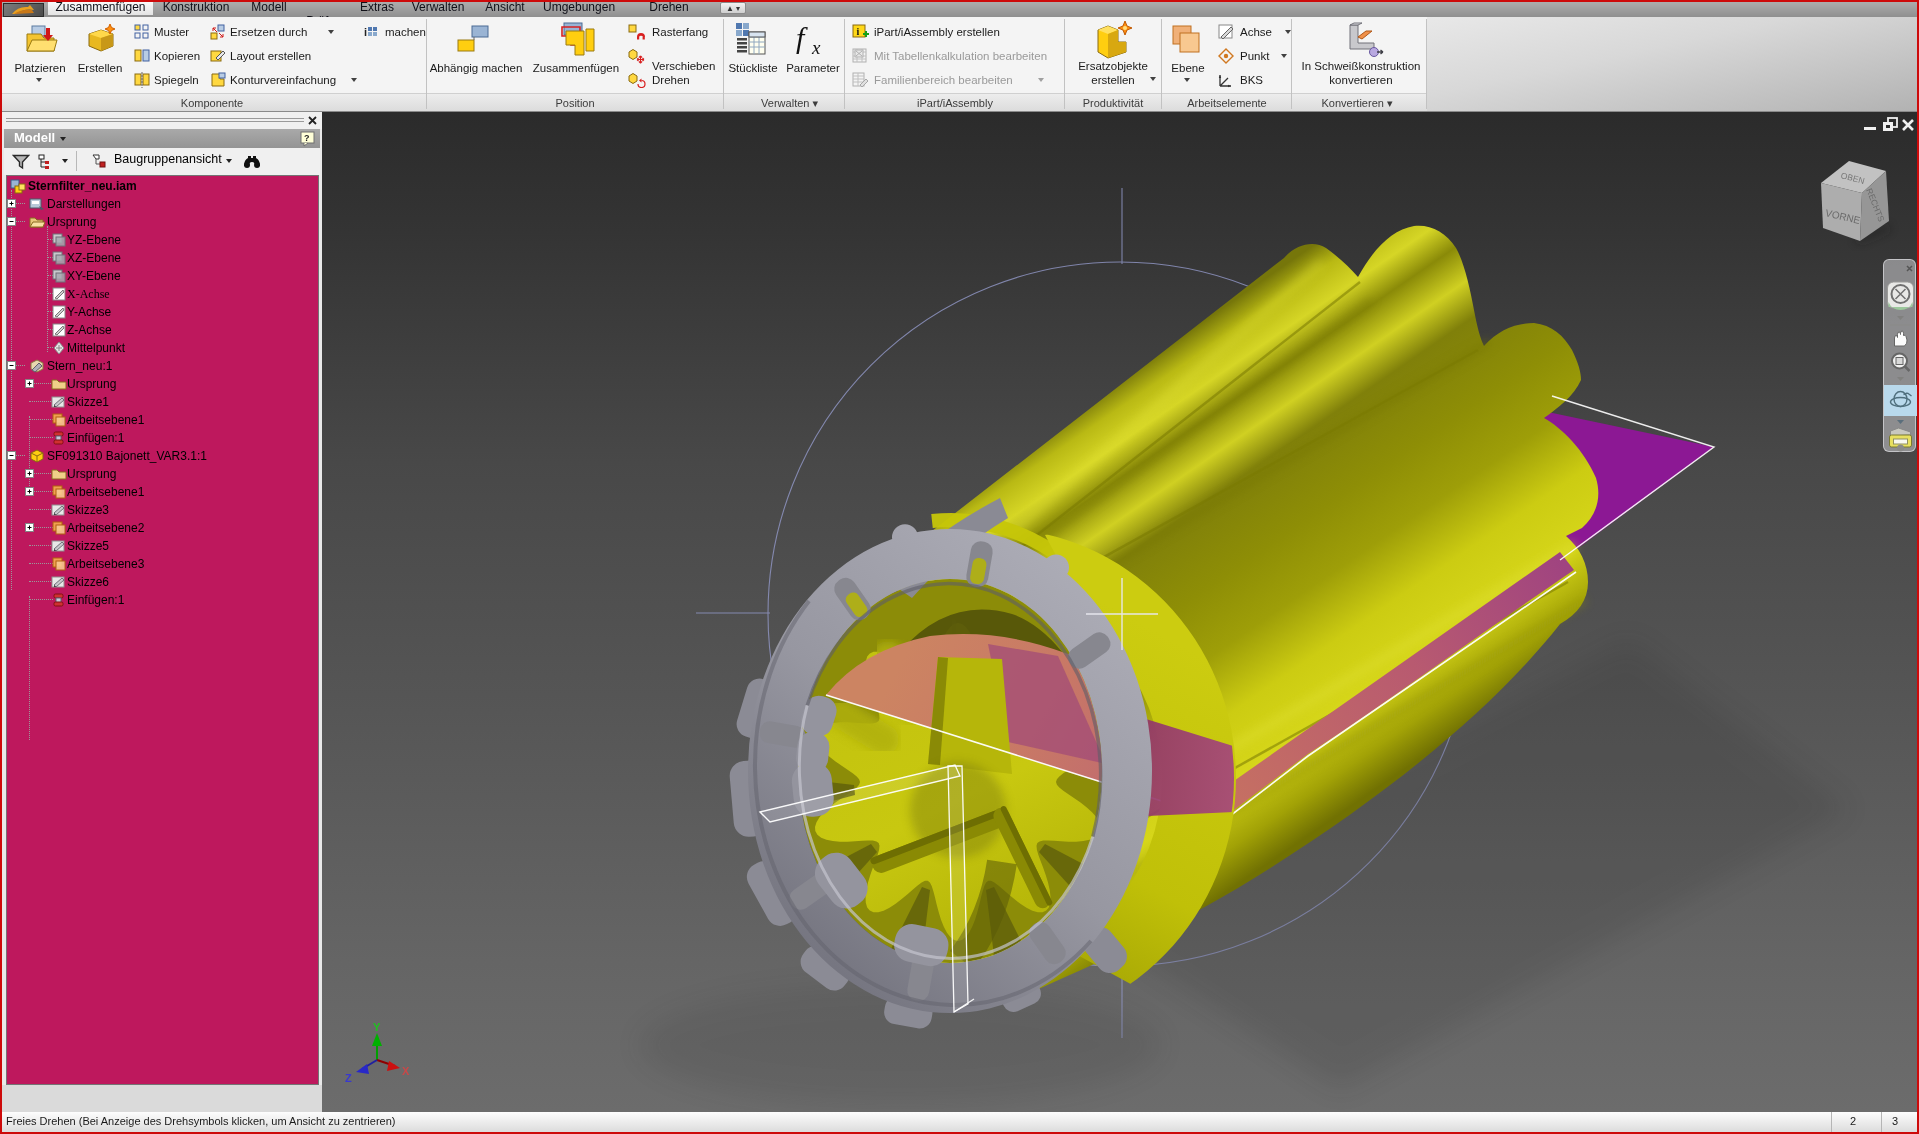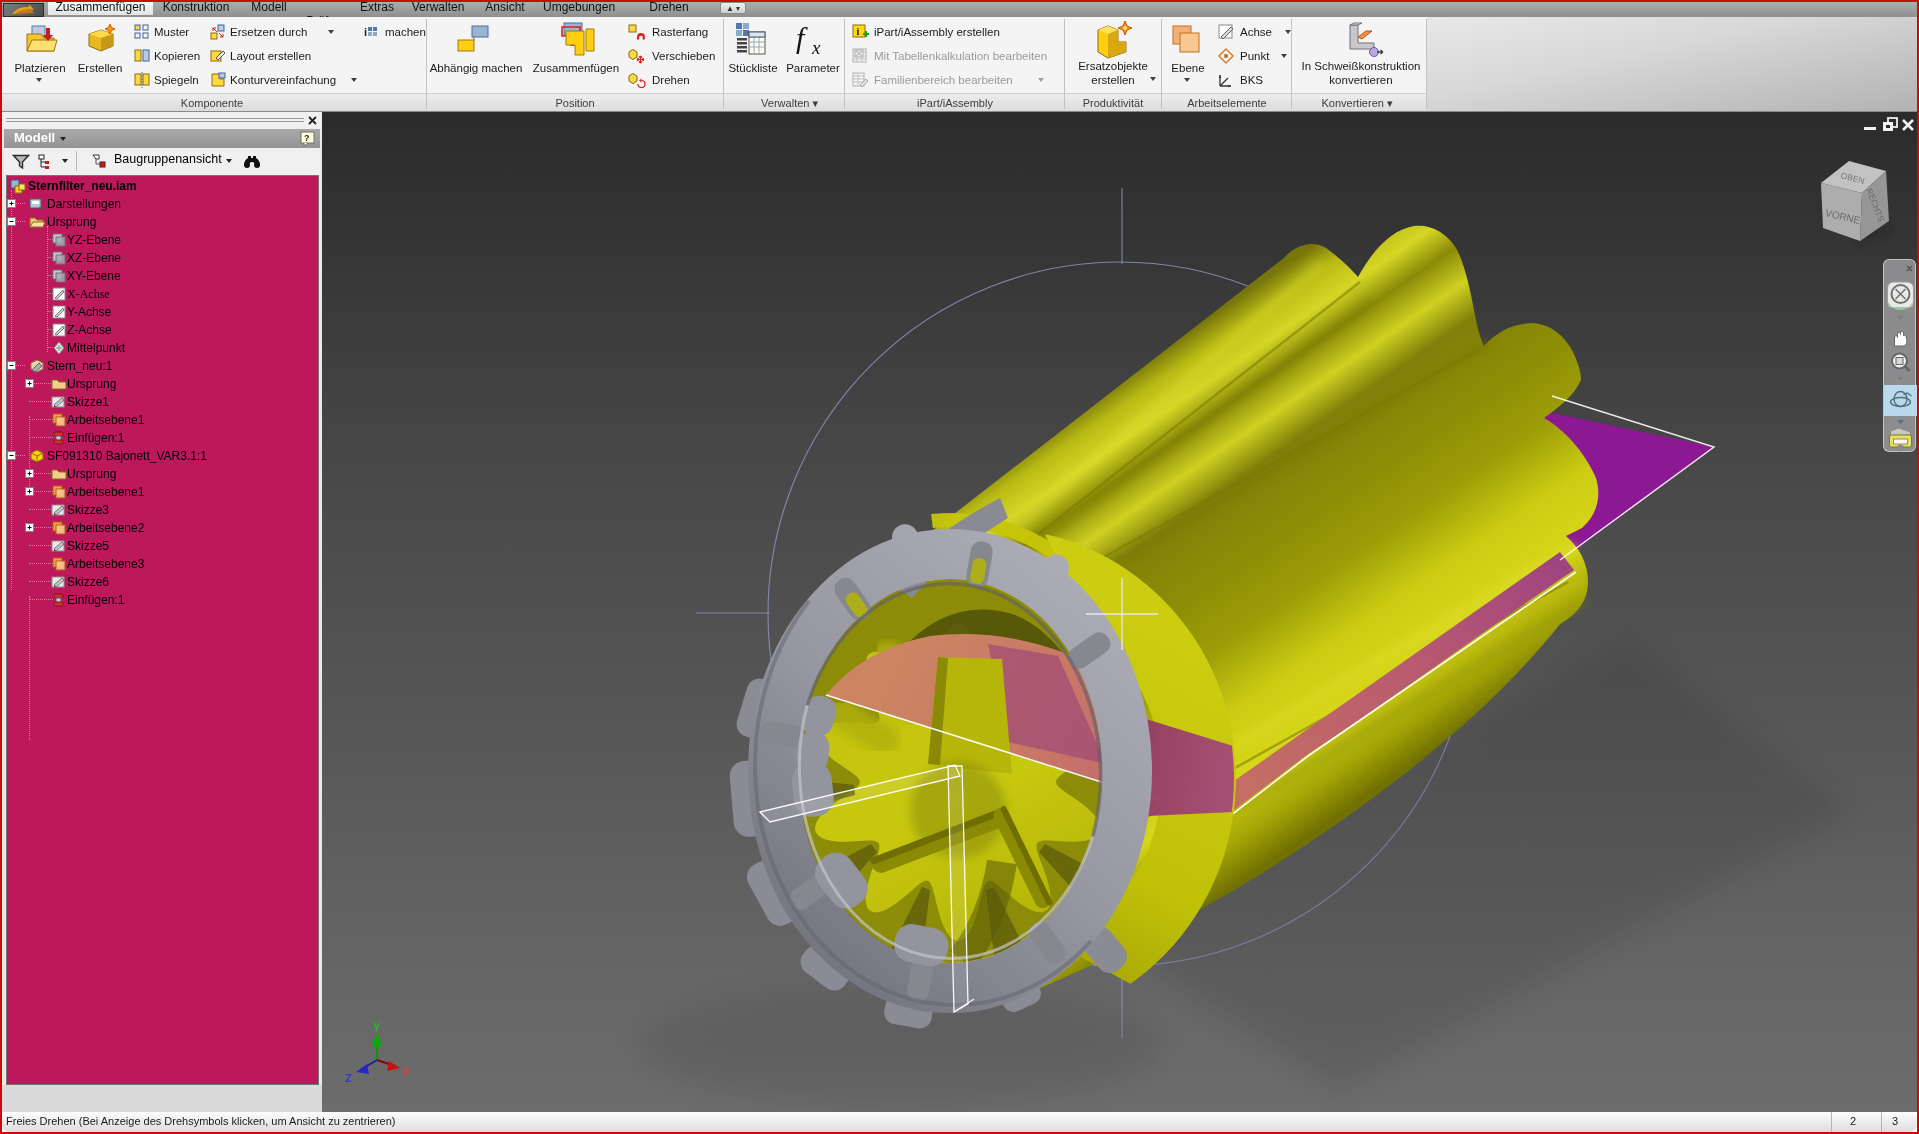--- a/index.html
+++ b/index.html
@@ -36,21 +36,21 @@
 #winbtns{left:1838px;top:114px;width:78px;height:20px;color:#e6e6e6;}
 
 #panel{left:2px;top:112px;width:320px;height:1000px;background:#e9e9e9;}
 #grip{position:absolute;left:0;top:0;width:320px;height:17px;background:#f0f0f0;}
 #phead{position:absolute;left:2px;top:17px;width:316px;height:19px;background:linear-gradient(#a9a9a9,#949494);}
 #ptool{position:absolute;left:2px;top:36px;width:316px;height:27px;background:#f0f0f0;}
 #tree{position:absolute;left:4px;top:63px;width:313px;height:910px;background:#be185d;border:1px solid #747474;overflow:hidden;}
 #pfoot{position:absolute;left:0px;top:973px;width:320px;height:27px;background:#dadada;}
 .trow{position:absolute;left:0;height:18px;font-size:12px;color:#000;white-space:nowrap;line-height:18px;}
 
-#status{left:2px;top:1112px;width:1915px;height:20px;background:linear-gradient(#fdfdfd,#dcdcdc);font-size:11px;color:#1a1a1a;border-radius:8px;}
+#status{left:2px;top:1112px;width:1915px;height:20px;background:linear-gradient(#fdfdfd,#dcdcdc);font-size:11px;color:#1a1a1a;}
 </style>
 </head>
 <body>
 <div id="page">
   <div id="redb" class="abs"></div>
 
   <div id="tabbar" class="abs"></div>
   <div id="appbtn" class="abs">
       <svg width="39" height="12">
         <path d="M8 10 Q14 2 24 3 L26 1 L30 6 Q20 4 12 10 Z" fill="#e8a020"></path>
@@ -171,21 +171,21 @@
         <rect x="1" y="1" width="7" height="7" fill="#ffd840" stroke="#8a6a10"></rect>
         <path d="M9 13 A4 4 0 0 1 17 13 L15 13 A2.2 2.2 0 0 0 11 13 Z" fill="#d82020"></path>
         <rect x="9" y="13" width="2.2" height="2.5" fill="#d82020"></rect>
         <rect x="14.6" y="13" width="2.2" height="2.5" fill="#d82020"></rect>
       </svg>
     <div class="btxt" style="left:650px;top:9px;">Rasterfang</div>
     <svg class="abs" style="left:626px;top:31px;" width="18" height="16">
         <path d="M1 4 L5 1.5 L9 4 L9 9 L5 11.5 L1 9 Z" fill="#ffd840" stroke="#8a6a10"></path>
         <path d="M12.5 8 L12.5 15 M9 11.5 L16 11.5 M12.5 8 L11 9.5 M12.5 8 L14 9.5 M12.5 15 L11 13.5 M12.5 15 L14 13.5 M9 11.5 L10.5 10 M9 11.5 L10.5 13 M16 11.5 L14.5 10 M16 11.5 L14.5 13" stroke="#d82020" stroke-width="1.1" fill="none"></path>
       </svg>
-    <div class="btxt" style="left:650px;top:33px;">Verschieben</div>
+    <div class="btxt" style="left:650px;top:43px;">Verschieben</div>
     <svg class="abs" style="left:626px;top:55px;" width="18" height="16">
         <path d="M1 4 L5 1.5 L9 4 L9 9 L5 11.5 L1 9 Z" fill="#ffd840" stroke="#8a6a10"></path>
         <path d="M10 12 A3.5 3.5 0 1 0 13.5 8.5" stroke="#d82020" stroke-width="1.2" fill="none"></path>
         <path d="M13.5 6.5 L13.5 10.5 L11 8.5 Z" fill="#d82020"></path>
       </svg>
     <div class="btxt" style="left:650px;top:57px;">Drehen</div>
 
     <svg class="abs" style="left:733px;top:5px;" width="32" height="34" viewBox="0 0 32 34">
       <rect x="1" y="1" width="6" height="6" fill="#5078b0"></rect>
         <rect x="8" y="1" width="6" height="6" fill="#88a8cc"></rect>

